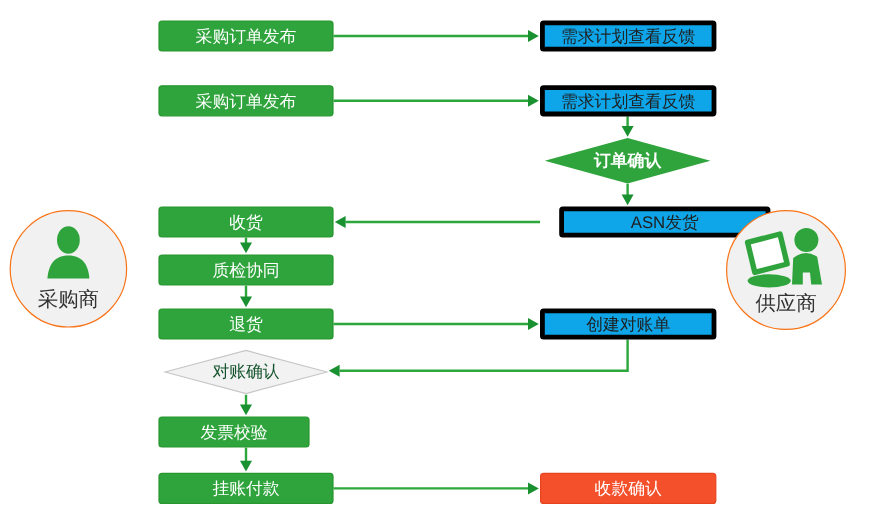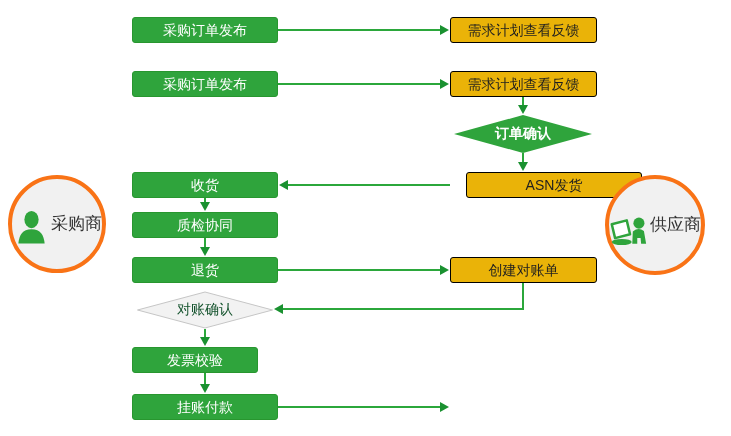--- a/index.html
+++ b/index.html
@@ -7,33 +7,33 @@
     position:relative;width:731px;height:436px;background:#ffffff;overflow:hidden;
     font-family:"Liberation Sans","DejaVu Sans",sans-serif;
   }
   .connectors{position:absolute;left:0;top:0;width:731px;height:436px;}
   .box{
     position:absolute;height:26px;border-radius:3px;box-sizing:border-box;
     display:flex;align-items:center;justify-content:center;
     font-size:14px;line-height:1;white-space:nowrap;
   }
   .box.green{background:#2FA43C;border:1px solid #28962F;color:#ffffff;}
-  .box.white{background:#eab308;border:1px solid #000000;color:#1f1f1f;}
+  .box.white{background:#0ea5e9;border:4px solid #000000;color:#1f1f1f;}
   .box.red{background:#F4502C;border:1px solid #E6441F;color:#ffffff;}
   .diamond{position:absolute;width:138px;height:38px;}
   .diamond svg{position:absolute;left:0;top:0;}
   .d-label{
     position:absolute;inset:0;display:flex;align-items:center;justify-content:center;
     font-size:14px;white-space:nowrap;
   }
   .d-label.light{color:#ffffff;font-weight:bold;}
   .d-label.dark{color:#14532d;}
   .actor{
-    position:absolute;border-radius:50%;background:#F1F1F1;border:4px solid #f97316;
-    box-sizing:border-box;display:flex;align-items:center;
+    position:absolute;border-radius:50%;background:#F1F1F1;border:1px solid #f97316;
+    box-sizing:border-box;display:flex;flex-direction:column;align-items:center;
     justify-content:flex-start;
   }
   .actor-label{font-size:17px;color:#333333;margin-top:-2px;white-space:nowrap;}
 </style>
 </head>
 <body>
 
 <div class="canvas">
 
   <svg class="connectors" viewBox="0 0 731 436" xmlns="http://www.w3.org/2000/svg">
@@ -72,20 +72,21 @@
   <div class="box green" style="left:132px;top:172px;width:146px">收货</div>
   <div class="box green" style="left:132px;top:212px;width:146px">质检协同</div>
   <div class="box green" style="left:132px;top:257px;width:146px">退货</div>
   <div class="box green" style="left:132px;top:347px;width:126px">发票校验</div>
   <div class="box green" style="left:132px;top:394px;width:146px">挂账付款</div>
 
   <div class="box white" style="left:450px;top:17px;width:147px">需求计划查看反馈</div>
   <div class="box white" style="left:450px;top:71px;width:147px">需求计划查看反馈</div>
   <div class="box white" style="left:466px;top:172px;width:176px">ASN发货</div>
   <div class="box white" style="left:450px;top:257px;width:147px">创建对账单</div>
+  <div class="box red" style="left:450px;top:394px;width:147px">收款确认</div>
 
   <div class="diamond" style="left:454px;top:115px">
     <svg width="138" height="38" viewBox="0 0 138 38" xmlns="http://www.w3.org/2000/svg">
       <polygon points="69,0 138,19 69,38 0,19" fill="#2FA43C"></polygon>
     </svg>
     <span class="d-label light">订单确认</span>
   </div>
 
   <div class="diamond" style="left:136px;top:291px">
     <svg width="138" height="38" viewBox="0 0 138 38" xmlns="http://www.w3.org/2000/svg">

